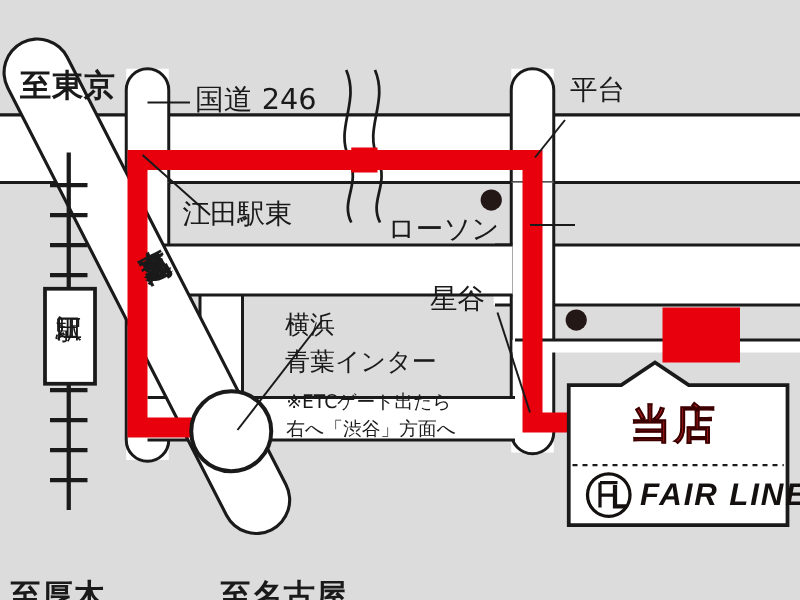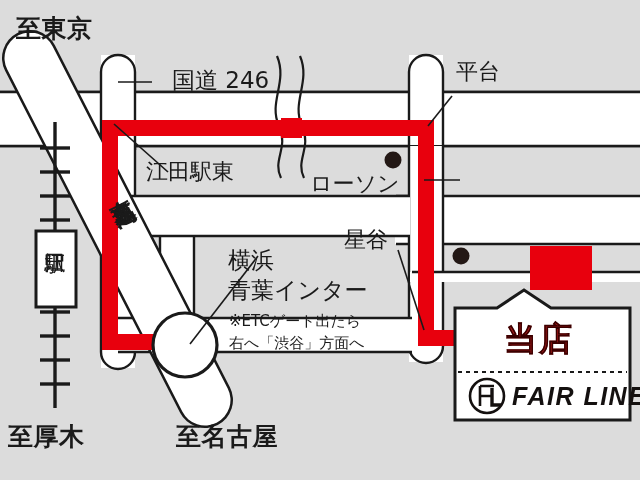--- a/index.html
+++ b/index.html
@@ -30,35 +30,36 @@
     position: absolute;
     color: #1a1a1a;
     white-space: pre;
     line-height: 1.05;
     font-family: "DejaVu Sans", "Liberation Sans", sans-serif;
   }
   .lbl-dest {
     font-size: 25px;
     font-weight: bold;
     letter-spacing: 0.5px;
+    margin-top: 40px;
   }
   .lbl-road {
     font-size: 23px;
     font-weight: normal;
   }
   .lbl-node {
     font-size: 22px;
     font-weight: normal;
   }
   .lbl-poi {
     font-size: 22px;
     font-weight: normal;
   }
   .lbl-ic {
-    font-size: 23px;
+    font-size: 20px;
     font-weight: normal;
     line-height: 1.12;
   }
   .lbl-note {
     font-size: 15px;
     font-weight: normal;
     line-height: 1.2;
   }
   .lbl-station {
     font-size: 21px;
@@ -213,21 +214,21 @@
         <line x1="424" y1="330" x2="398" y2="250"></line>
         <line x1="190" y1="344" x2="258" y2="256"></line>
       </g>
 
     </g>
   </svg>
 
   <div class="lbl lbl-dest" style="left:16px; top:16px;">至東京</div>
 
 
-  <div class="lbl lbl-road" style="left:172px; top:68px;">国道 246</div>
+  <div class="lbl lbl-road" style="left:156px; top:68px;">国道 246</div>
 
   <div class="lbl lbl-node" style="left:146px; top:160px;">江田駅東</div>
 
   <div class="lbl lbl-poi" style="left:310px; top:172px;">ローソン</div>
 
   <div class="lbl lbl-node" style="left:456px; top:62px;font-family:Liberation Mono, monospace;">平台</div>
 
 
   <div class="lbl lbl-node" style="left:344px; top:228px;">星谷</div>
 

